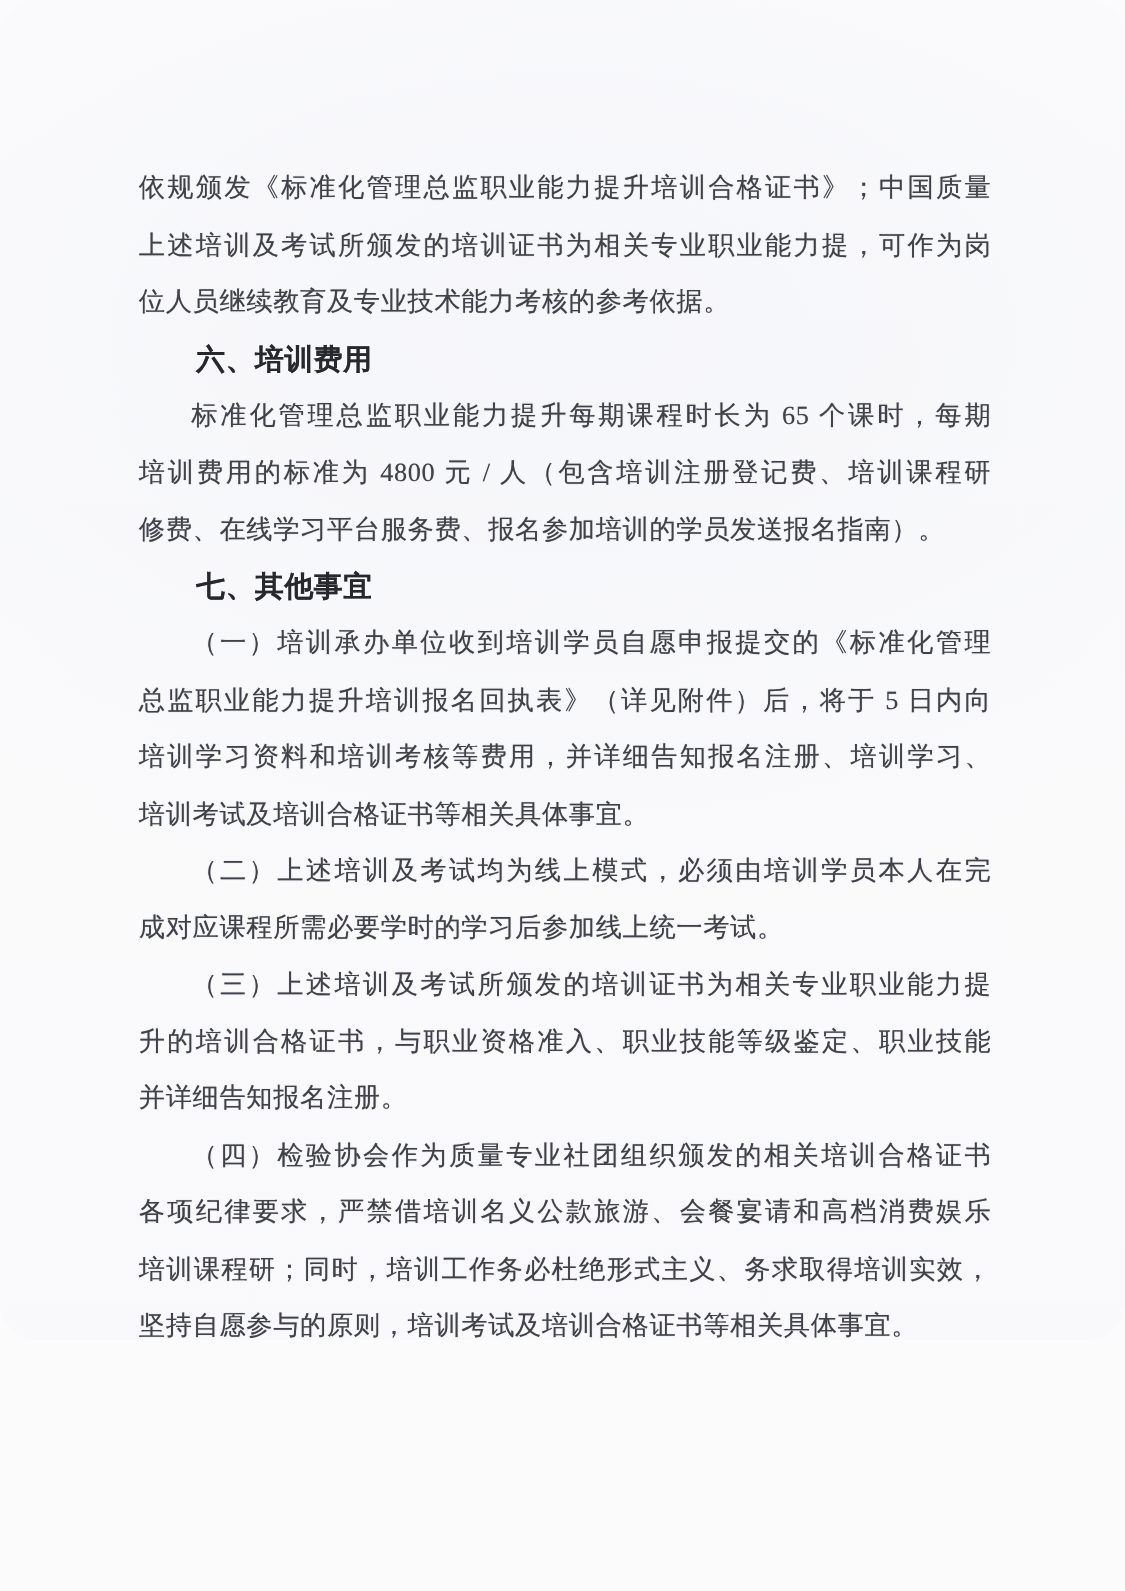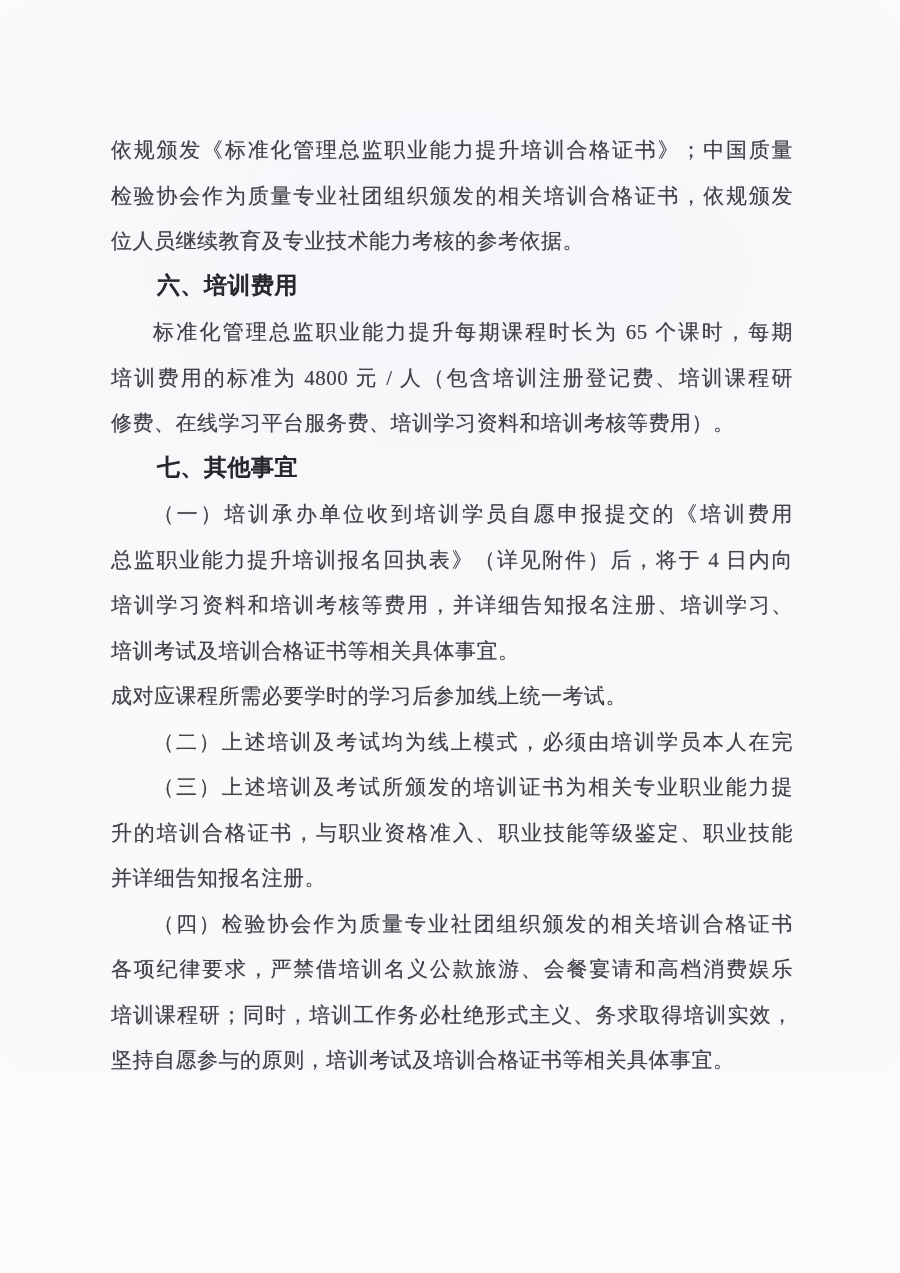--- a/index.html
+++ b/index.html
@@ -34,21 +34,21 @@
     text-shadow: 0 0 0.7px rgba(72,74,84,0.55);
     letter-spacing: 0.5px;
   }
   .line.no-fill {
     text-align-last: left;
   }
   .line.indent {
     text-indent: 2em;
   }
   .line.heading {
-    font-family: Liberation Mono, monospace;
+    font-family: Liberation Sans, sans-serif;
     font-weight: 700;
     font-size: 23px;
     color: #27282d;
     text-align-last: left;
     text-shadow: 0 0 0.5px rgba(30,31,36,0.6);
   }
   .page-footer {
     position: absolute;
     top: 1171px; left: 660px;
     width: 140px; height: 34px;
@@ -67,33 +67,33 @@
     font-family: "Liberation Serif", "DejaVu Serif", serif;
   }
 </style>
 </head>
 <body>
 
 <div class="page">
 
   <main class="doc-body" id="doc-lines">
       <div class="line">依规颁发《标准化管理总监职业能力提升培训合格证书》；中国质量</div>
-      <div class="line">检验协会作为质量专业社团组织颁发的相关培训合格证书，依规颁发</div>
+      <div class="line">上述培训及考试所颁发的培训证书为相关专业职业能力提，可作为岗</div>
       <div class="line no-fill">位人员继续教育及专业技术能力考核的参考依据。</div>
       <div class="line heading indent no-fill">六、培训费用</div>
       <div class="line indent">标准化管理总监职业能力提升每期课程时长为 65 个课时，每期</div>
       <div class="line">培训费用的标准为 4800 元 / 人（包含培训注册登记费、培训课程研</div>
-      <div class="line no-fill">修费、在线学习平台服务费、培训学习资料和培训考核等费用）。</div>
+      <div class="line no-fill">修费、在线学习平台服务费、报名参加培训的学员发送报名指南）。</div>
       <div class="line heading indent no-fill">七、其他事宜</div>
-      <div class="line indent">（一）培训承办单位收到培训学员自愿申报提交的《培训费用</div>
-      <div class="line">总监职业能力提升培训报名回执表》（详见附件）后，将于 4 日内向</div>
+      <div class="line indent">（一）培训承办单位收到培训学员自愿申报提交的《标准化管理</div>
+      <div class="line">总监职业能力提升培训报名回执表》（详见附件）后，将于 5 日内向</div>
       <div class="line">培训学习资料和培训考核等费用，并详细告知报名注册、培训学习、</div>
       <div class="line no-fill">培训考试及培训合格证书等相关具体事宜。</div>
+      <div class="line indent">（二）上述培训及考试均为线上模式，必须由培训学员本人在完</div>
       <div class="line no-fill">成对应课程所需必要学时的学习后参加线上统一考试。</div>
-      <div class="line indent">（二）上述培训及考试均为线上模式，必须由培训学员本人在完</div>
       <div class="line indent">（三）上述培训及考试所颁发的培训证书为相关专业职业能力提</div>
       <div class="line">升的培训合格证书，与职业资格准入、职业技能等级鉴定、职业技能</div>
       <div class="line no-fill">并详细告知报名注册。</div>
       <div class="line indent">（四）检验协会作为质量专业社团组织颁发的相关培训合格证书</div>
       <div class="line">各项纪律要求，严禁借培训名义公款旅游、会餐宴请和高档消费娱乐</div>
       <div class="line">培训课程研；同时，培训工作务必杜绝形式主义、务求取得培训实效，</div>
       <div class="line no-fill">坚持自愿参与的原则，培训考试及培训合格证书等相关具体事宜。</div>
     </main>
 
   <footer class="page-footer">

